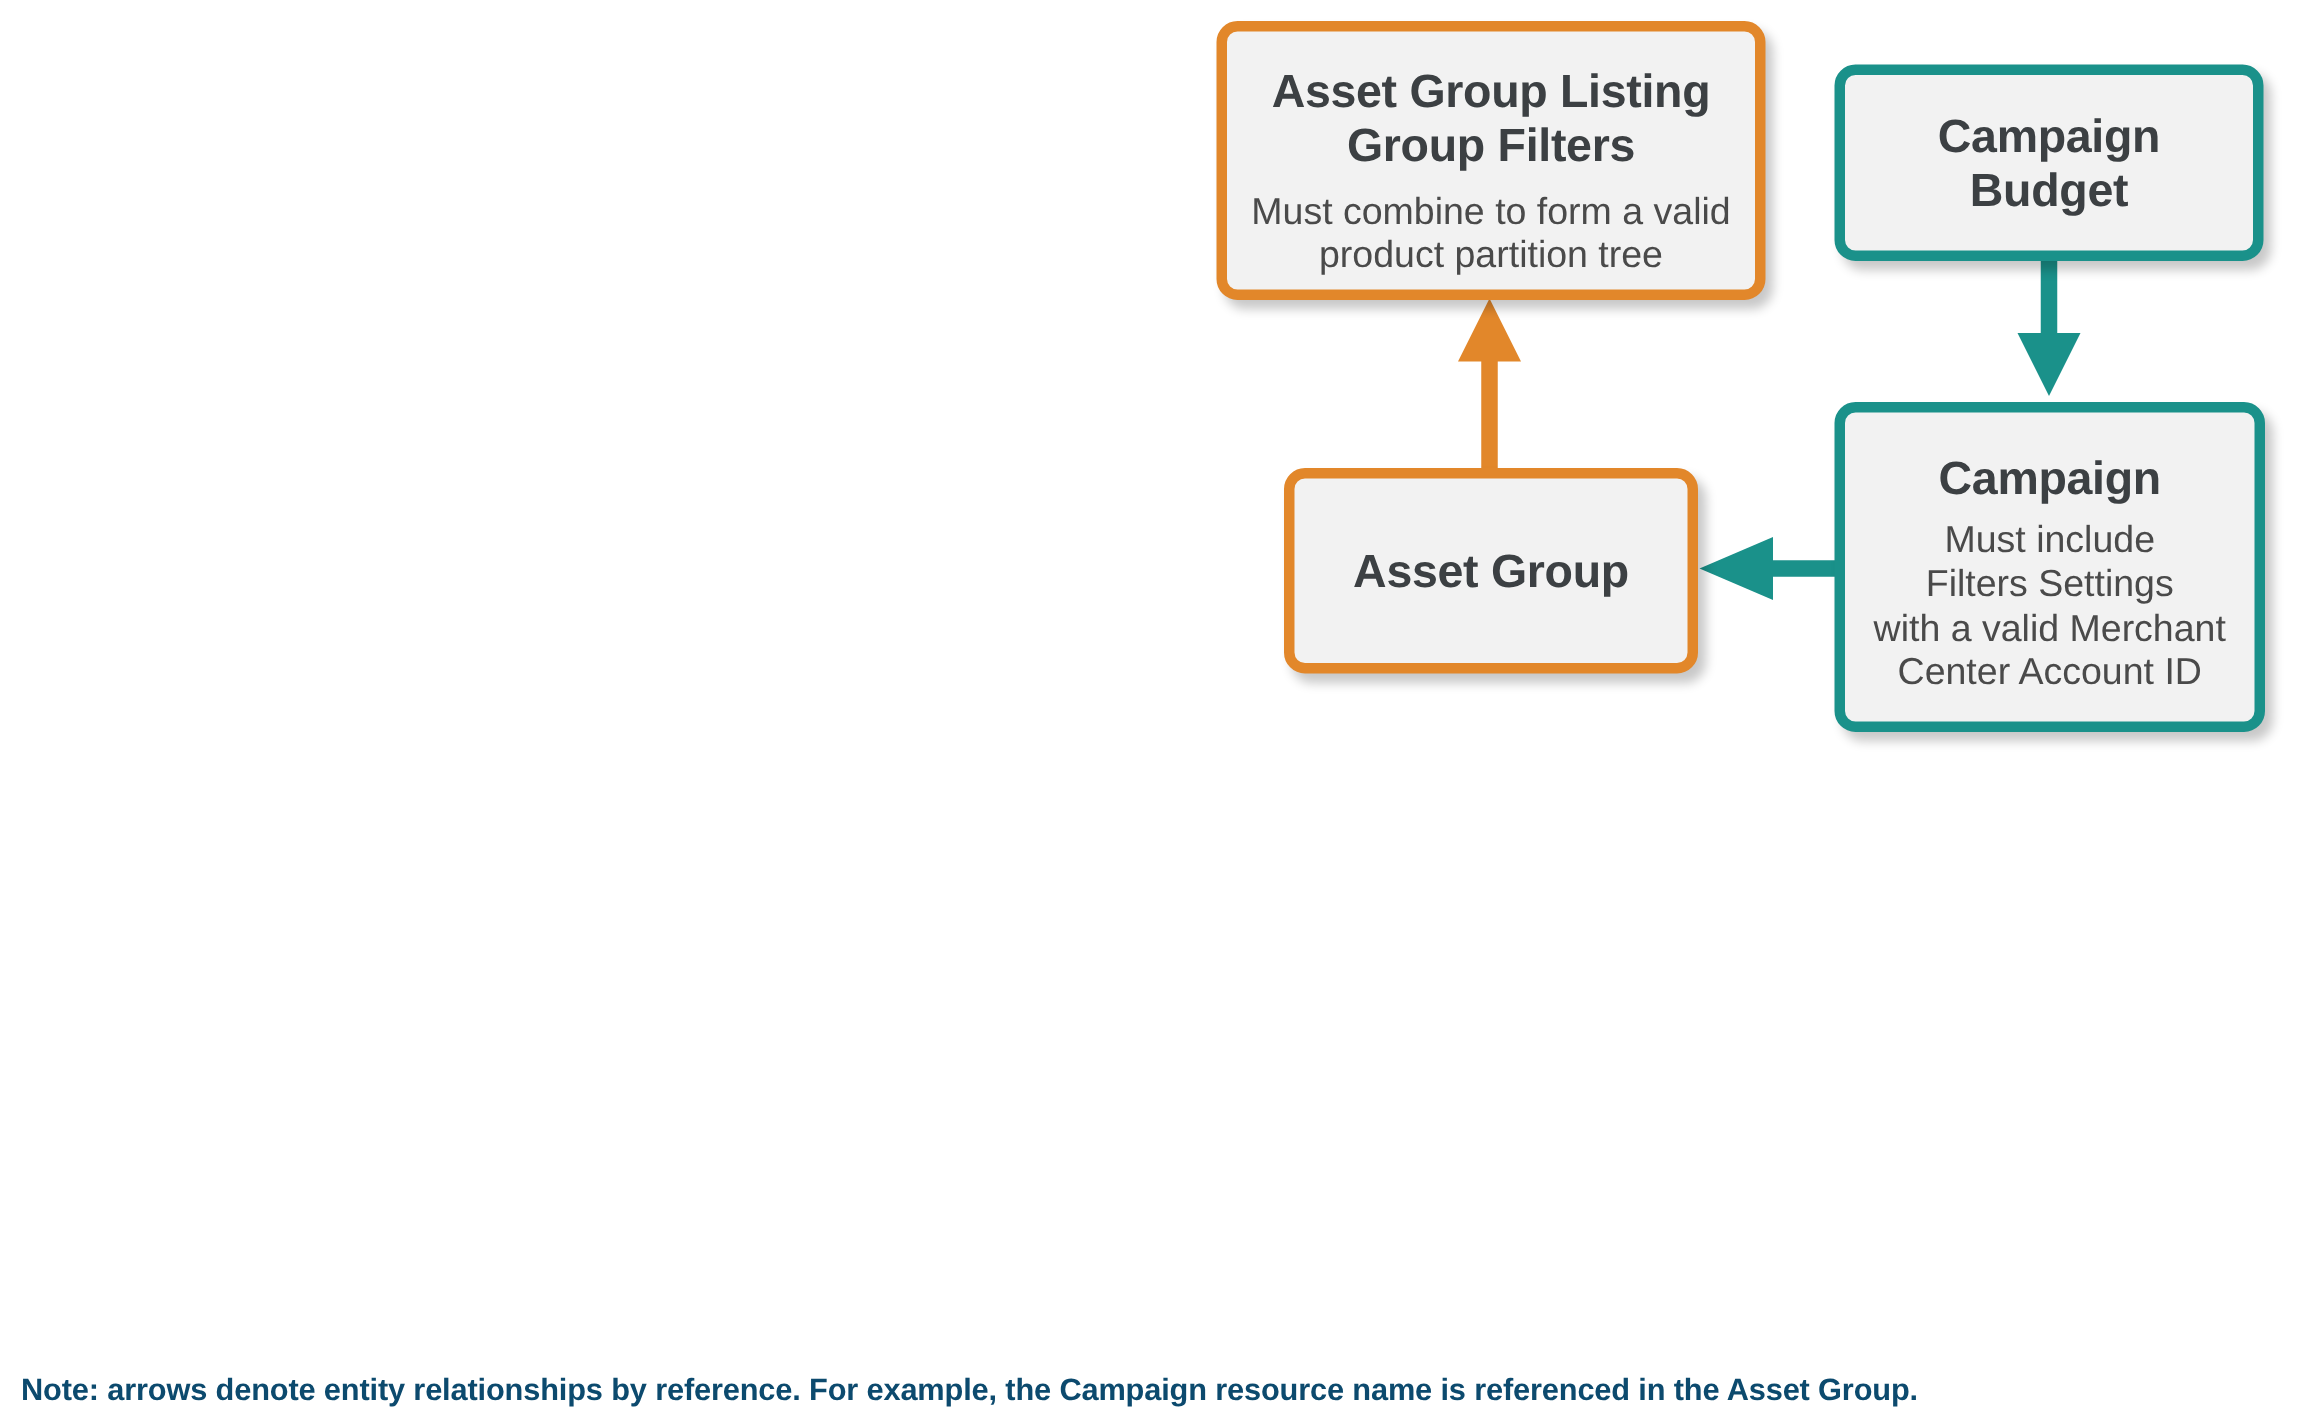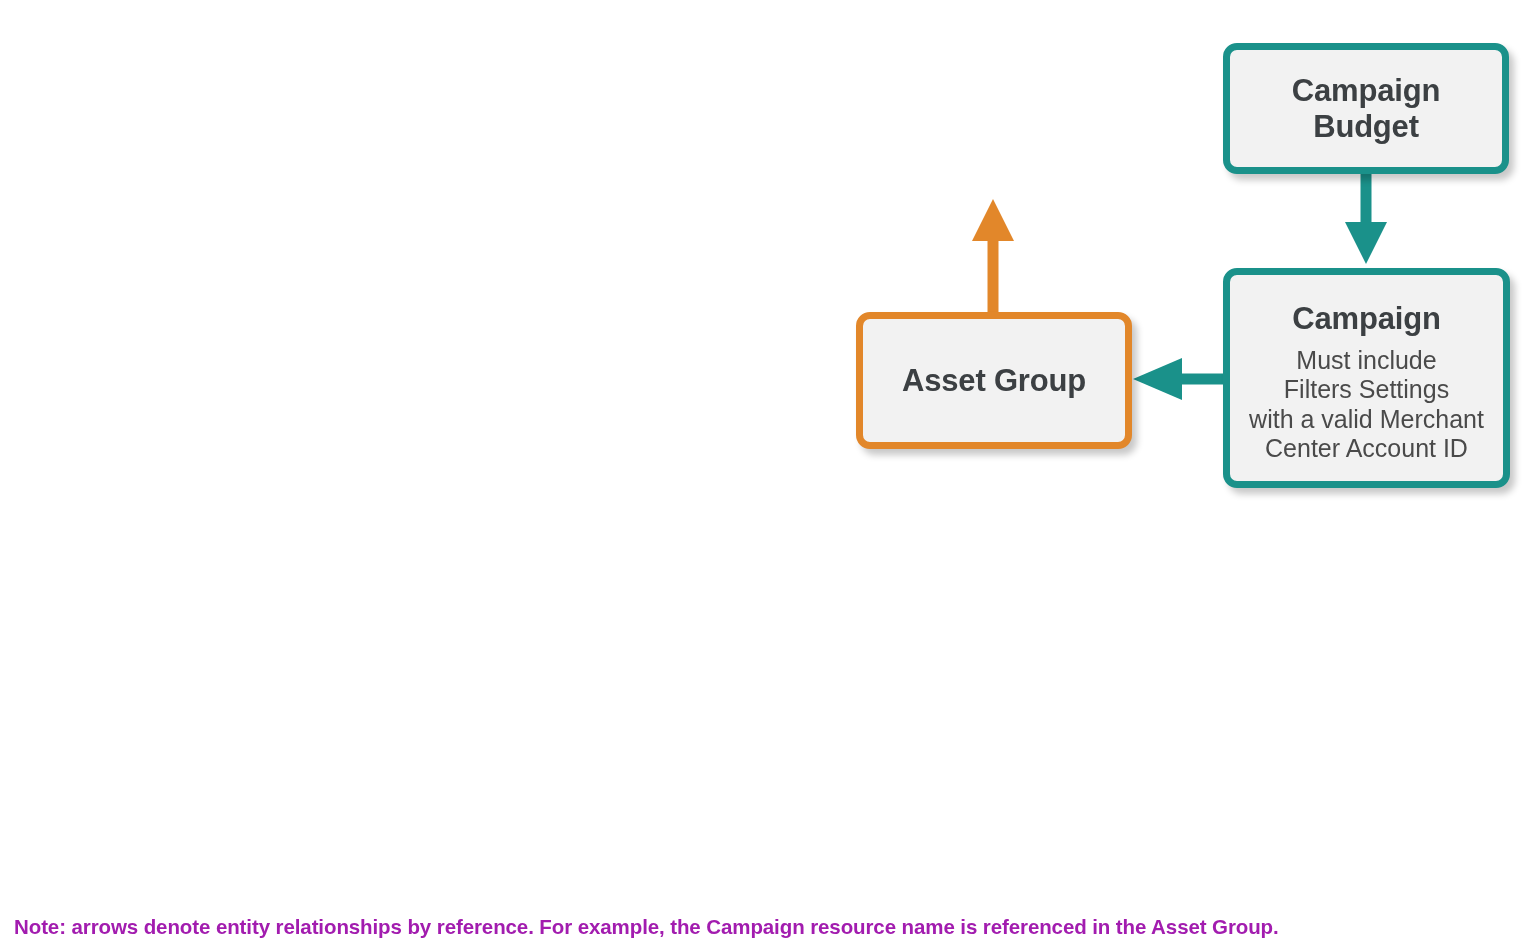--- a/index.html
+++ b/index.html
@@ -84,21 +84,21 @@
   #node-campaign .title { font-size: 31px; margin-top: 22px; }
   #node-campaign .subtitle { font-size: 25px; margin-top: 9px; }
 
   
   #note {
     position: absolute;
     left: 14px;
     top: 915px;
     font-size: 20.5px;
     font-weight: bold;
-    color: #a21caf;
+    color: #0c4a6e;
     letter-spacing: -0.1px;
     white-space: nowrap;
   }
   svg#edges {
     position: absolute;
     left: 0; top: 0;
     width: 1538px; height: 948px;
     z-index: 1;
     pointer-events: none;
   }
@@ -119,20 +119,26 @@
       <line x1="1366" y1="171" x2="1366" y2="224" stroke="#1a918a" stroke-width="11"></line>
       <polygon points="1366,264 1345,222 1387,222" fill="#1a918a"></polygon>
     </g>
 
     <g>
       <line x1="1226" y1="379" x2="1182" y2="379" stroke="#1a918a" stroke-width="11"></line>
       <polygon points="1133,379 1182,358 1182,400" fill="#1a918a"></polygon>
     </g>
   </svg>
 
+  <div class="node" id="node-aglgf">
+    <div class="title">Asset Group Listing
+Group Filters</div>
+    <div class="subtitle">Must combine to form a valid
+product partition tree</div>
+  </div>
 
   <div class="node" id="node-campaign-budget">
     <div class="title">Campaign
 Budget</div>
   </div>
 
   <div class="node" id="node-asset-group">
     <div class="title">Asset Group</div>
   </div>
 

